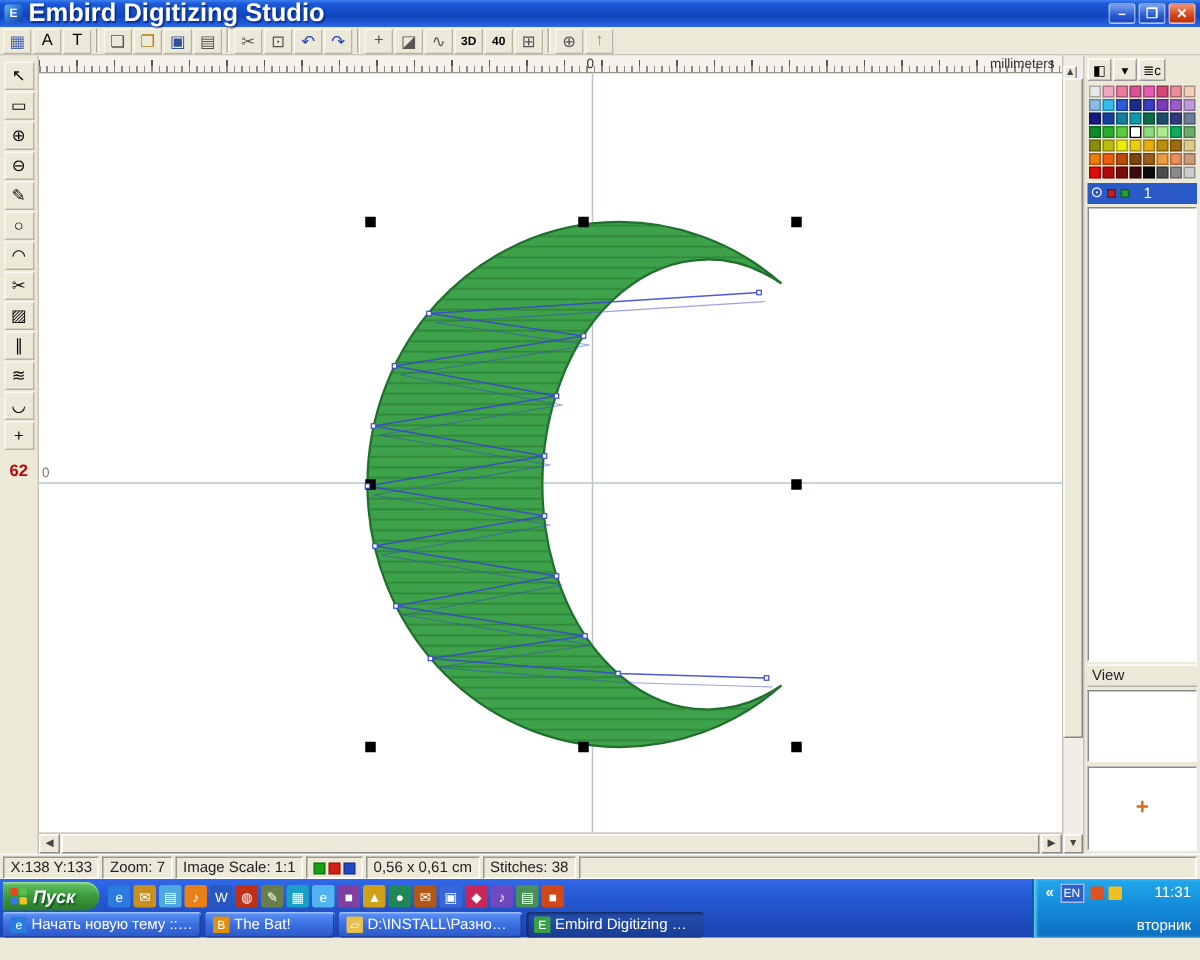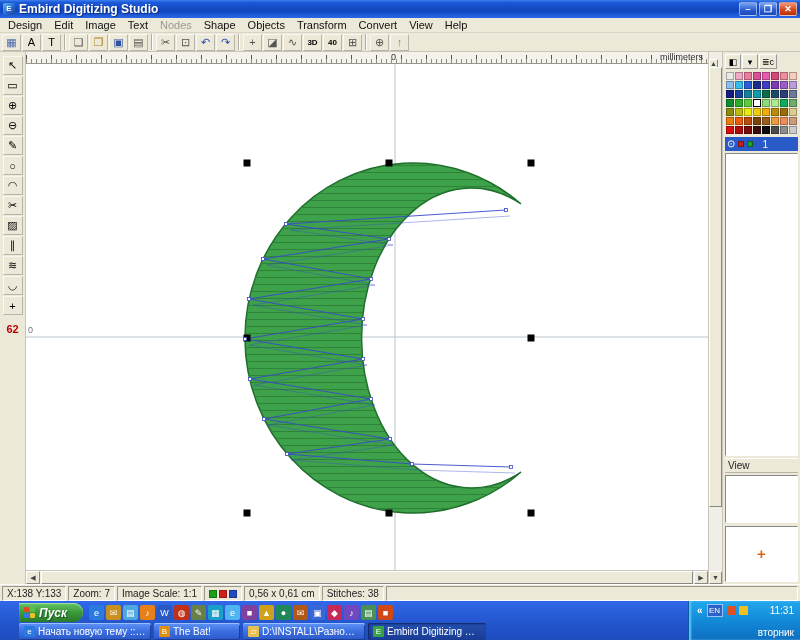--- a/index.html
+++ b/index.html
@@ -6,21 +6,21 @@
   html,body{width:800px;height:640px;overflow:hidden}
   body{font-family:"Liberation Sans",sans-serif}
   #app{position:relative;width:800px;height:640px;background:#ECE9D8;overflow:hidden}
 
   
   .titlebar{height:18px;display:flex;align-items:center;padding:0 3px;
     background:linear-gradient(180deg,#3a80f0 0%,#1c58d8 14%,#0f45bd 60%,#2a68e8 100%)}
   .app-icon{width:12px;height:12px;border-radius:2px;flex:none;
     background:linear-gradient(135deg,#58c0f0,#2868d0 55%,#184898);
     color:#fff;font-size:8px;font-weight:bold;line-height:12px;text-align:center;margin-right:4px}
-  .title-text{color:#fff;font-weight:bold;font-size:12px;flex:1;text-shadow:1px 1px 1px rgba(0,20,80,.6);white-space:nowrap}
+  .title-text{color:#fff;font-weight:bold;font-size:17px;flex:1;text-shadow:1px 1px 1px rgba(0,20,80,.6);white-space:nowrap}
   .wbtn{width:18px;height:14px;margin-left:2px;border-radius:2px;border:1px solid rgba(220,235,255,.55);
     background:linear-gradient(180deg,#79a5f0,#2a5ad0 60%,#1e48b8);
     color:#fff;font-size:9px;line-height:12px;text-align:center;font-weight:bold}
   .wbtn.close{background:linear-gradient(180deg,#f09878,#d84820 55%,#b83008)}
 
   
   .menubar{height:15px;display:flex;align-items:center;padding:0 2px;background:#ece9d8;border-bottom:1px solid #d8d4c8;font-size:11px;color:#111}
   .menu-item{padding:1px 6px;white-space:nowrap}
   .menu-item.disabled{color:#9a9a94}
   .toolbar{height:19px;display:flex;align-items:center;padding:0 2px;gap:1px;background:#ece9d8;border-bottom:1px solid #c8c4b8}
@@ -81,22 +81,22 @@
   .seg.coords{width:110}
   .seg.zoom{width:54}
   .seg.scale{width:112}
   .seg.icons{width:40;display:flex;gap:2px;align-items:center}
   .seg.size{width:104;text-align:center}
   .seg.stitches{width:86}
   .seg.fill{flex:1}
   .st-ico{width:8px;height:8px;border:1px solid rgba(0,0,0,.25);flex:none}
 
   
-  .taskbar{height:52px;background:linear-gradient(180deg,#3168e8 0%,#2254cc 45%,#1a44b0 100%);
-    position:relative;padding:2px 114px 2px 19px}
+  .taskbar{height:39px;background:linear-gradient(180deg,#3168e8 0%,#2254cc 45%,#1a44b0 100%);
+    position:relative;padding:2px 114px 2px 2px}
   .tb-row1{height:19px;display:flex;align-items:center;gap:2px}
   .start{height:19px;display:inline-flex;align-items:center;gap:4px;padding:0 16px 0 5px;border-radius:0 9px 9px 0;
     background:linear-gradient(180deg,#65c465,#3a9a3a 50%,#2a7a2a);box-shadow:inset 0 1px 1px #a0e0a0;
     color:#fff;font-weight:bold;font-style:italic;font-size:12px;text-shadow:1px 1px 1px rgba(0,60,20,.7);flex:none}
   .flag{width:11px;height:11px;display:grid;grid-template-columns:5px 5px;gap:1px;flex:none}
   .flag i{display:block;border-radius:1px}
   .ql{width:15px;height:15px;border-radius:2px;color:#fff;font-size:9px;display:flex;align-items:center;justify-content:center;flex:none}
   .tb-row2{height:17px;display:flex;gap:3px;margin-top:1px;align-items:center}
   .taskbtn{height:17px;display:flex;align-items:center;gap:3px;padding:0 5px;border-radius:2px;flex:none;
     background:linear-gradient(180deg,#5e94f8,#3a6ee0 50%,#2c58c8);
@@ -123,33 +123,20 @@
   <div class="titlebar">
     <span class="app-icon">E</span>
     <span class="title-text">Embird Digitizing Studio</span>
     <span id="win-buttons" style="display:flex">
         <span class="wbtn">–</span>
         <span class="wbtn">❐</span>
         <span class="wbtn close">✕</span>
       </span>
   </div>
 
-  <div class="menubar" id="menu-items">
-      <span class="menu-item">Design</span>
-      <span class="menu-item">Edit</span>
-      <span class="menu-item">Image</span>
-      <span class="menu-item">Text</span>
-      <span class="menu-item disabled">Nodes</span>
-      <span class="menu-item">Shape</span>
-      <span class="menu-item">Objects</span>
-      <span class="menu-item">Transform</span>
-      <span class="menu-item">Convert</span>
-      <span class="menu-item">View</span>
-      <span class="menu-item">Help</span>
-    </div>
 
   <div class="toolbar" id="toolbar-items">
       <span class="tbtn" style="color: rgb(74, 106, 176);">▦</span>
       <span class="tbtn" style="color: rgb(0, 0, 0);">A</span>
       <span class="tbtn" style="color: rgb(0, 0, 0);">T</span>
       <span class="tsep"></span>
       <span class="tbtn" style="color: rgb(85, 85, 85);">❏</span>
       <span class="tbtn" style="color: rgb(176, 128, 32);">❐</span>
       <span class="tbtn" style="color: rgb(48, 80, 160);">▣</span>
       <span class="tbtn" style="color: rgb(85, 85, 85);">▤</span>

